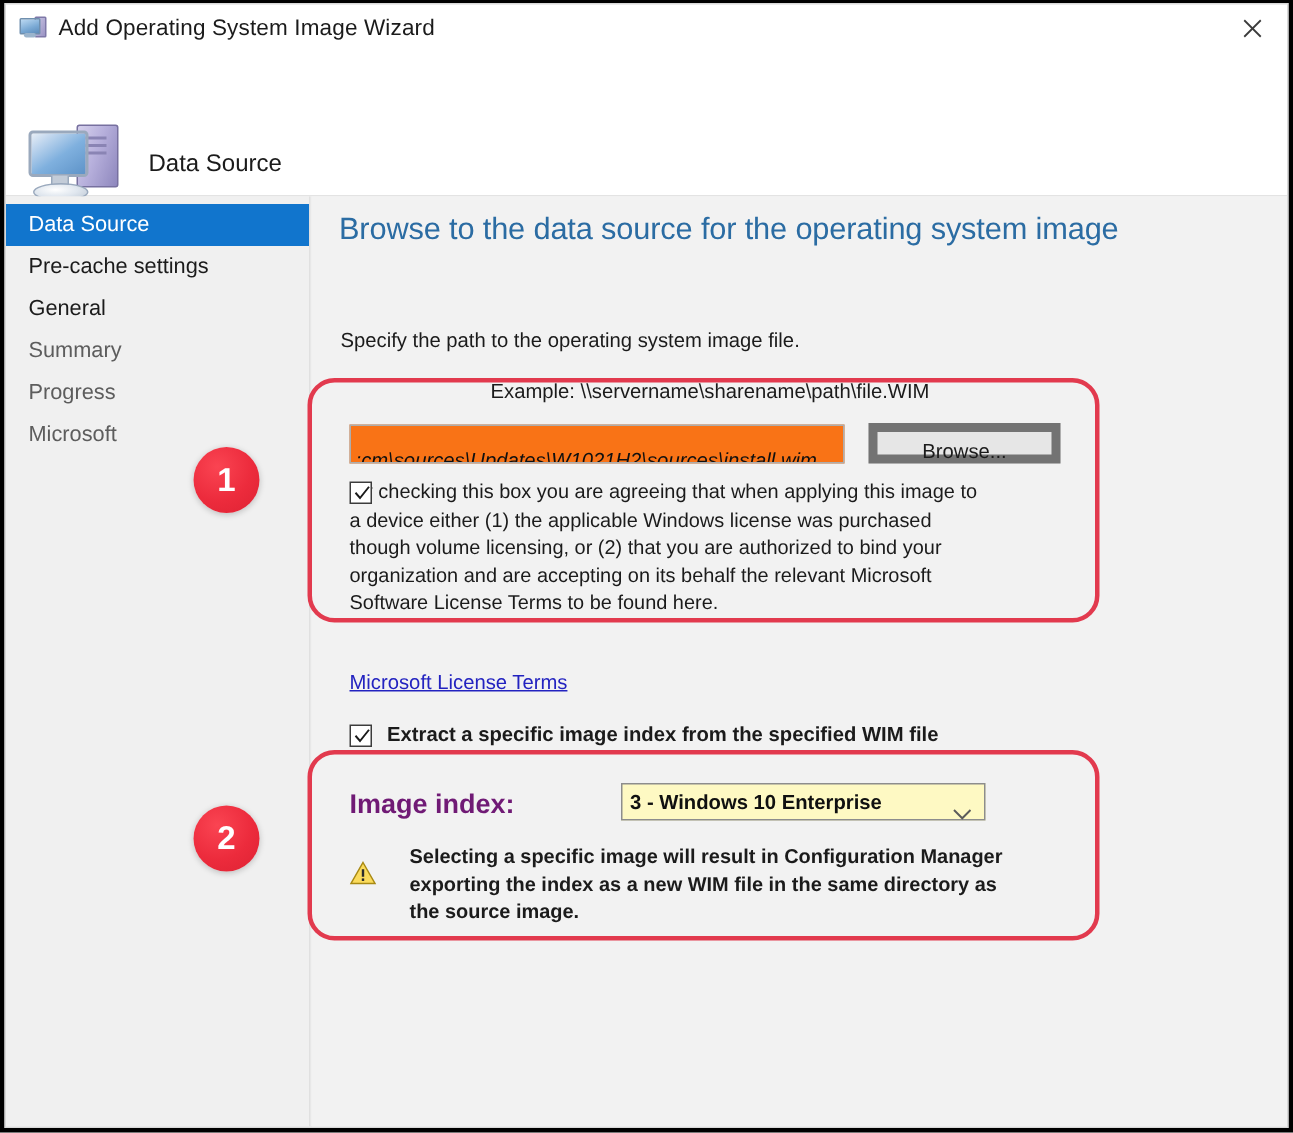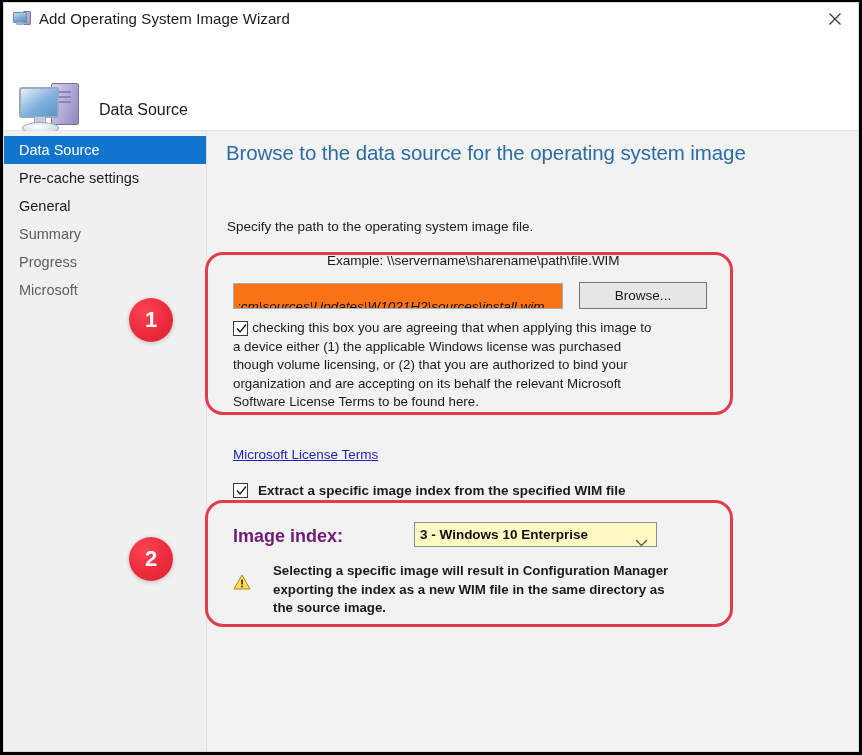--- a/index.html
+++ b/index.html
@@ -243,21 +243,21 @@
     white-space: nowrap;
     overflow: hidden;
     outline: none;
     font-style: italic;
   }
   .browse-btn {
     position: absolute;
     left: 352px; top: -1px;
     width: 128px; height: 27px;
     background: #e6e6e6;
-    border: 1px solid #737373;
+    border: 6px solid #737373;
     box-sizing: border-box;
     font-family: "Liberation Sans", sans-serif;
     font-size: 13.5px;
     color: #1b1b1b;
     text-align: center;
     line-height: 25px;
   }
   .license-row {
     position: relative;
     margin-top: 10px;

